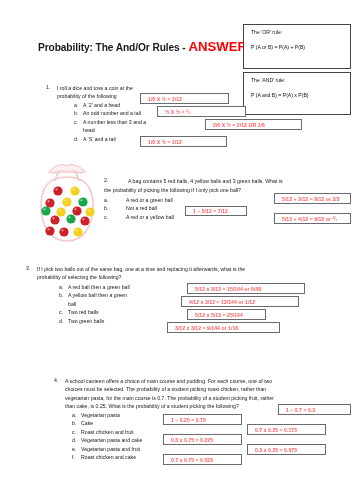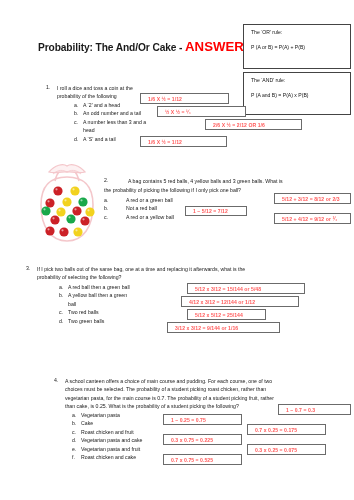--- a/index.html
+++ b/index.html
@@ -109,21 +109,21 @@
     height: 84px;
   }
   #bag-illustration svg { display: block; }
 </style>
 </head>
 <body>
 
 <div class="page">
 
   <div class="abs" id="page-title">
-    <span>Probability: The And/Or Cake - </span><span class="ans">ANSWERS</span>
+    <span>Probability: The And/Or Rules - </span><span class="ans">ANSWERS</span>
   </div>
 
   <div class="rule-box" id="or-rule">
     <span class="rl first">The ‘OR’ rule:</span>
     <span class="rl">P (A or B) = P(A) + P(B)</span>
   </div>
 
   <div class="rule-box" id="and-rule">
     <span class="rl first">The ‘AND’ rule:</span>
     <span class="rl">P (A and B) = P(A) x P(B)</span>

